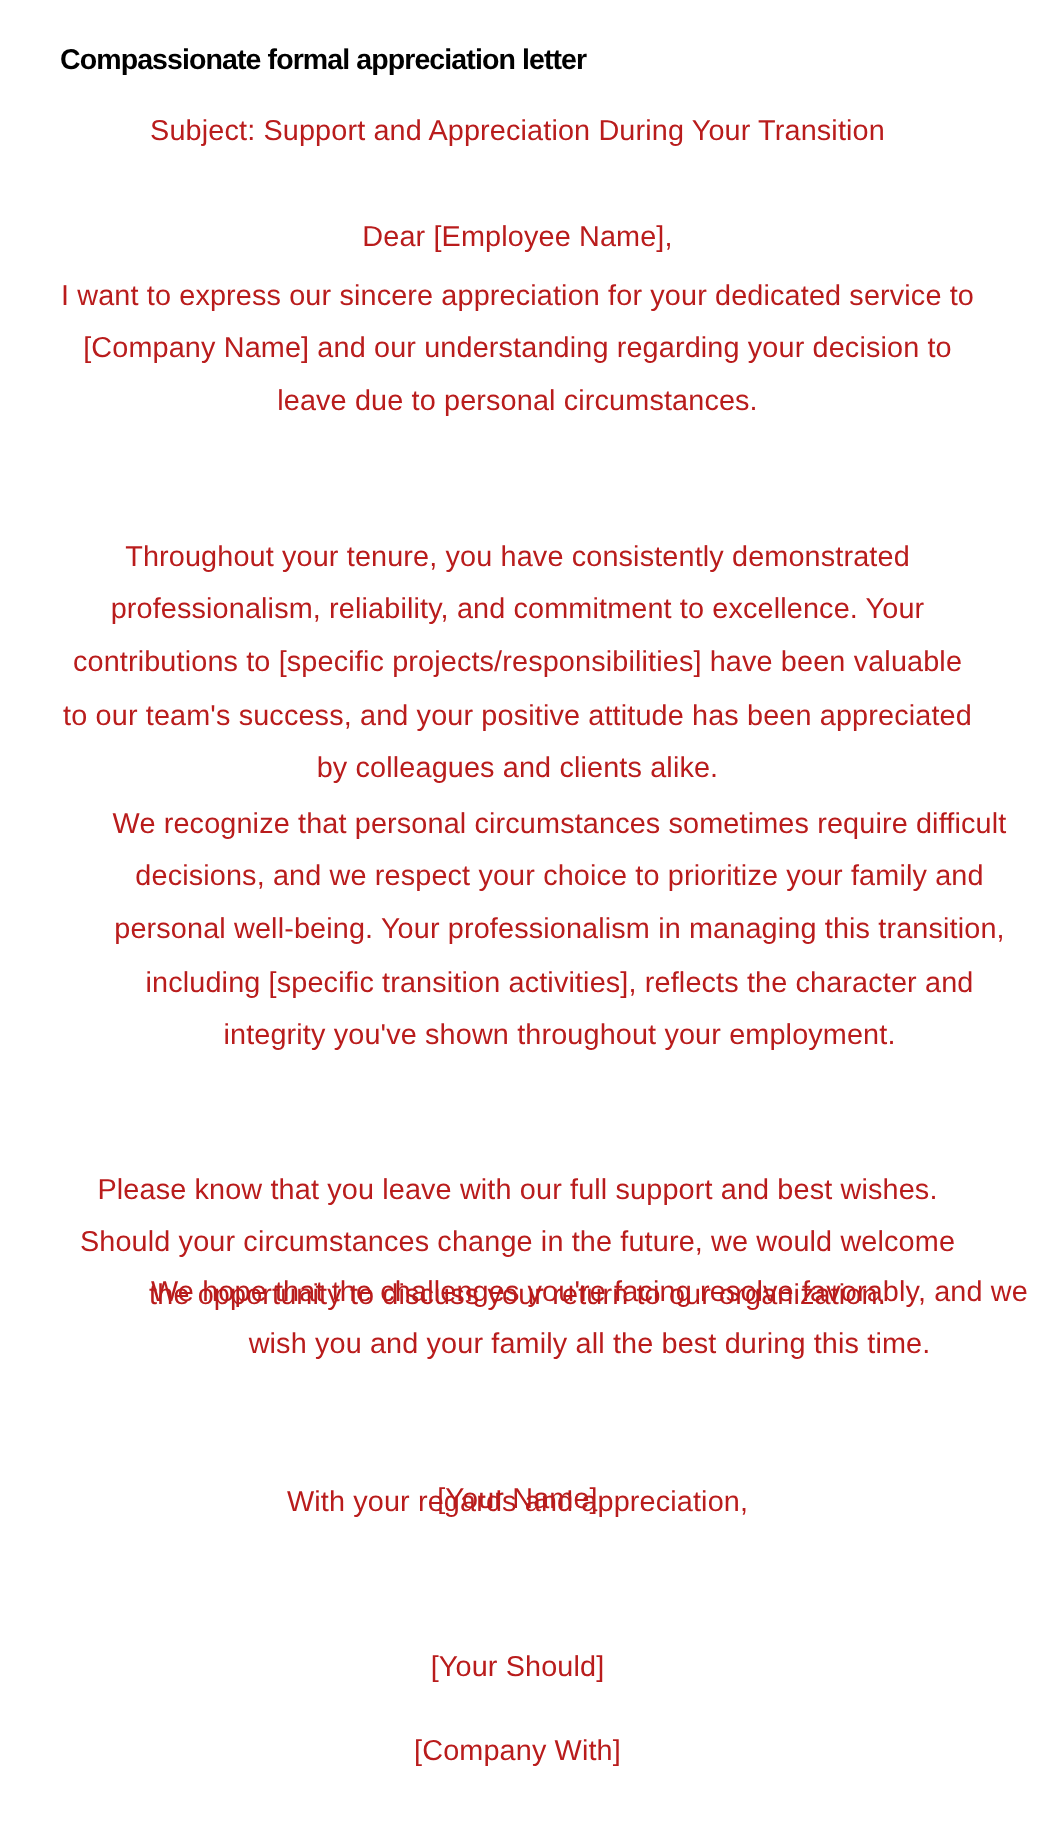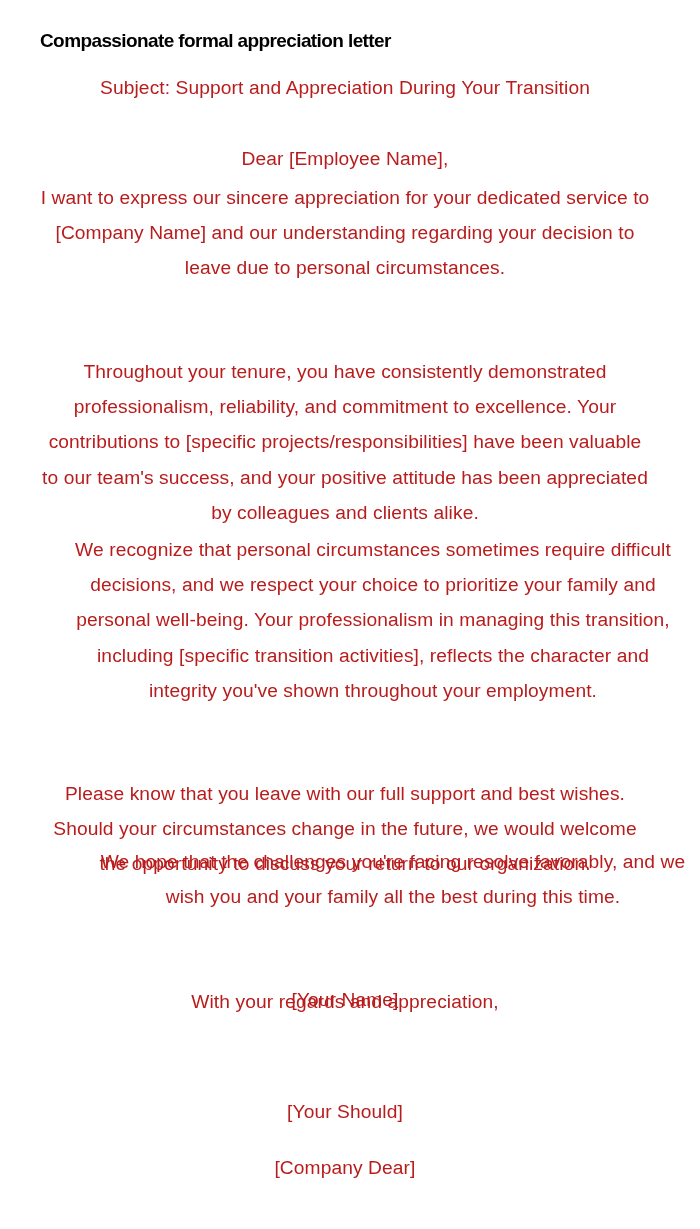--- a/index.html
+++ b/index.html
@@ -63,14 +63,14 @@
   <p class="para" style="top:776px;">Please know that you leave with our full support and best wishes. Should your circumstances change in the future, we would welcome the opportunity to discuss your return to our organization.</p>
 
   <p class="para" style="top:844px;margin-left:48px;">We hope that the challenges you're facing resolve favorably, and we wish you and your family all the best during this time.</p>
 
   <p class="para" style="top:984px;">With your regards and appreciation,</p>
 
   <p class="para" style="top:982px;">[Your Name]</p>
 
   <p class="para" style="top:1094px;">[Your Should]</p>
 
-  <p class="para" style="top:1150px;">[Company Dear]</p>
+  <p class="para" style="top:1150px;">[Company With]</p>
 </div>
 
 </body></html>

